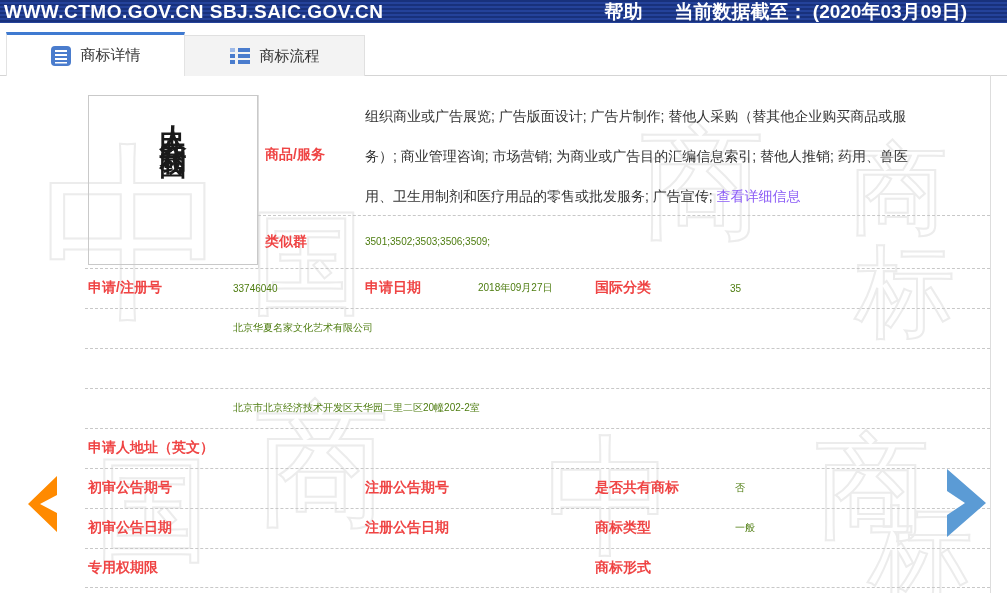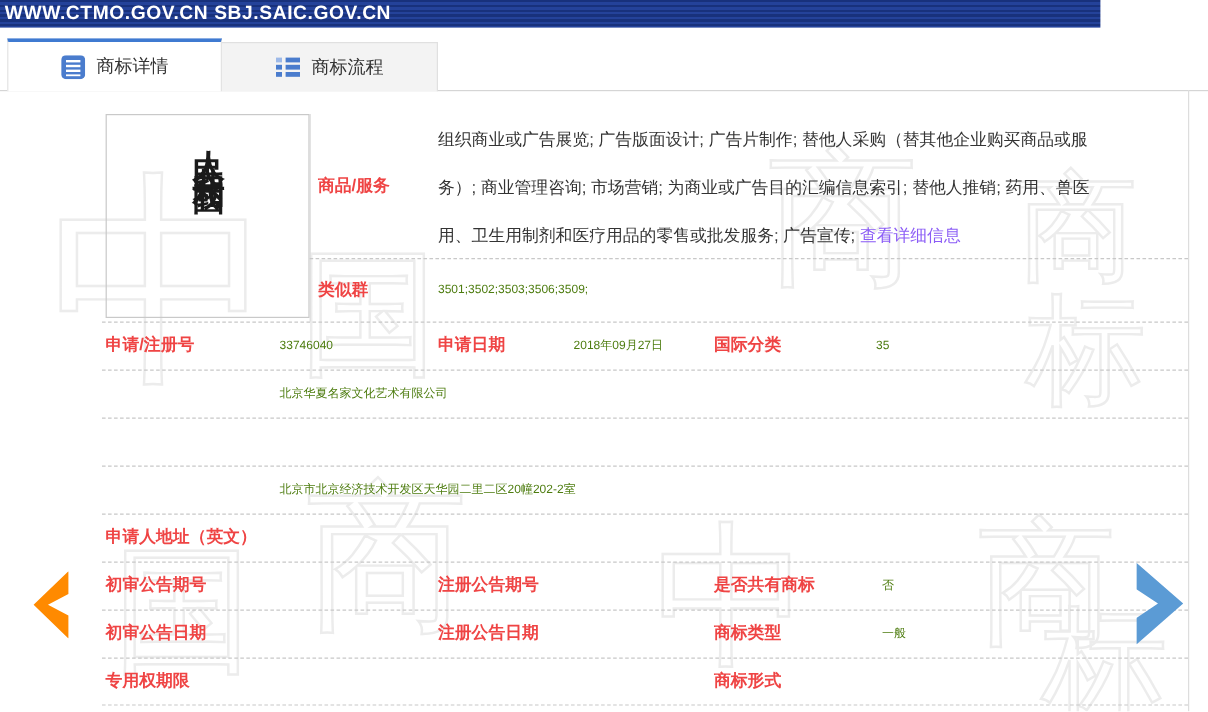--- a/index.html
+++ b/index.html
@@ -4,24 +4,24 @@
 <style>
   html,body{margin:0;padding:0;background:#fff;}
   #stage{
     position:relative;width:1007px;height:593px;overflow:hidden;
     font-family:"Liberation Sans","DejaVu Sans",sans-serif;color:#333;background:#fff;
   }
   .abs{position:absolute;}
 
   
   .topbar{
-    left:0;top:0;width:917px;height:23px;
+    left:0;top:0;width:1007px;height:23px;
     background:repeating-linear-gradient(to bottom,#18317c 0px,#18317c 2px,#24429a 2px,#24429a 4px);
     display:flex;align-items:center;justify-content:space-between;
-    color:#fff;font-size:16px;font-weight:bold;
+    color:#fff;font-size:19px;font-weight:bold;
   }
   .topbar .site{padding-left:4px;letter-spacing:.5px;white-space:nowrap;}
   .topbar .right{display:flex;align-items:center;gap:32px;padding-right:40px;white-space:nowrap;}
   .topbar .help{cursor:pointer;}
 
   
   .tab{box-sizing:border-box;display:flex;align-items:center;justify-content:center;gap:10px;
        font-size:15px;color:#333;cursor:pointer;z-index:3;}
   .tab-active{
     left:6px;top:32px;width:179px;height:44px;background:#fff;
@@ -64,20 +64,24 @@
   
   .arrow{position:absolute;z-index:4;cursor:pointer;line-height:0;}
 </style>
 </head>
 <body>
 
 <div id="stage">
 
   <div class="abs topbar">
     <span class="site">WWW.CTMO.GOV.CN SBJ.SAIC.GOV.CN</span>
+    <span class="right">
+      <span class="help">帮助</span>
+      <span>当前数据截至： (2020年03月09日)</span>
+    </span>
   </div>
 
   <div class="abs tab tab-active">
     <span class="tabicon">
       <svg width="20" height="20" viewBox="0 0 20 20">
         <rect x="0" y="0" width="20" height="20" rx="4" fill="#4a7ccd"></rect>
         <rect x="4" y="4" width="12" height="2" fill="#fff"></rect>
         <rect x="4" y="8" width="12" height="2" fill="#fff"></rect>
         <rect x="4" y="12" width="12" height="2" fill="#fff"></rect>
         <rect x="4" y="16" width="12" height="1.5" fill="#fff"></rect>

